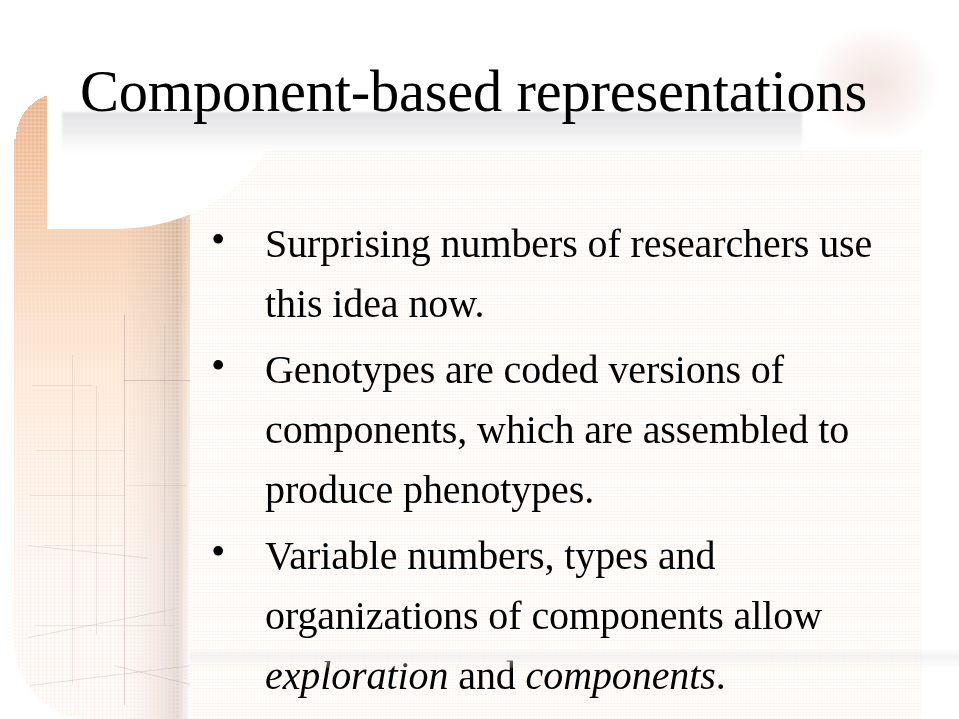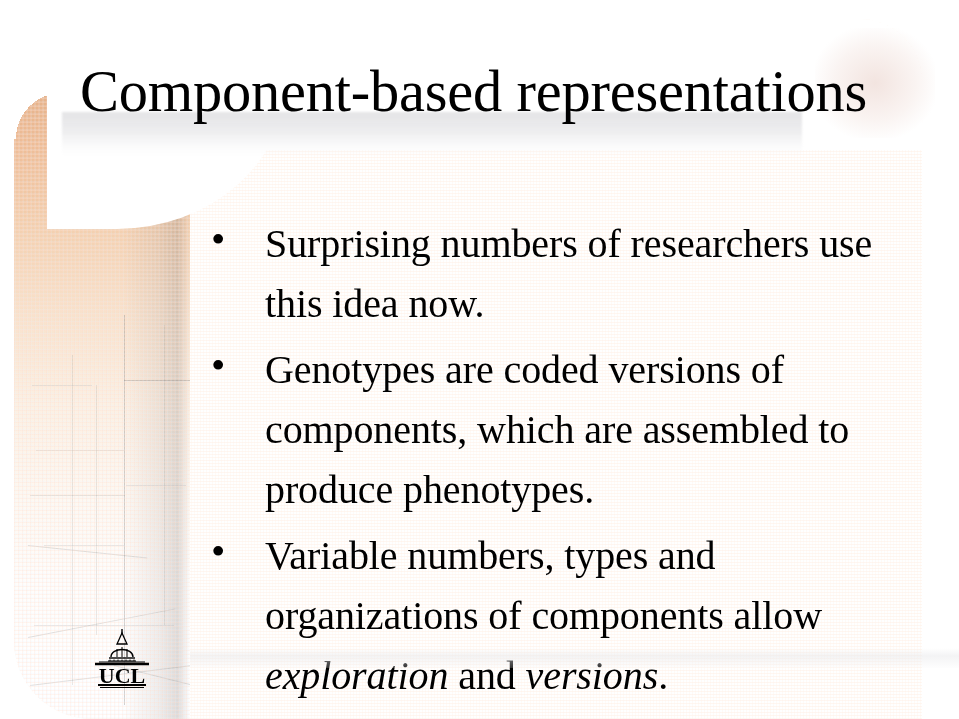--- a/index.html
+++ b/index.html
@@ -303,48 +303,22 @@
       <span class="bullet-text">Surprising numbers of researchers use this idea now.</span>
     </div>
 
     <div class="bullet-row">
       <span class="bullet-mark">•</span>
       <span class="bullet-text">Genotypes are coded versions of components, which are assembled to produce phenotypes.</span>
     </div>
 
     <div class="bullet-row">
       <span class="bullet-mark">•</span>
-      <span class="bullet-text"><span>Variable numbers, types and organizations of components allow </span><i>exploration</i><span> and </span><i>versions</i><span>.</span></span>
+      <span class="bullet-text"><span>Variable numbers, types and organizations of components allow </span><i>exploration</i><span> and </span><i>components</i><span>.</span></span>
     </div>
 
   </div>
 
   <div class="bottom-band"></div>
 
-  <div class="ucl-logo">
-    <svg width="72" height="62" viewBox="0 0 72 62">
-
-      <path d="M36 1 L36 6" stroke="#000" stroke-width="1.4" fill="none"></path>
-      <path d="M36 5 L31 16 L41 16 Z" stroke="#000" stroke-width="1.3" fill="none"></path>
-
-      <path d="M25 29 C25 19, 47 19, 47 29" stroke="#000" stroke-width="1.4" fill="none"></path>
-
-      <path d="M31 21 L31 29" stroke="#000" stroke-width="1" fill="none"></path>
-      <path d="M36 19 L36 29" stroke="#000" stroke-width="1" fill="none"></path>
-      <path d="M41 21 L41 29" stroke="#000" stroke-width="1" fill="none"></path>
-
-      <path d="M23 30 L49 30" stroke="#000" stroke-width="1.4" fill="none"></path>
-      <path d="M22 33 L50 33" stroke="#000" stroke-width="1.1" fill="none"></path>
-
-      <path d="M24 31.5 L24 33 M28 31.5 L28 33 M32 31.5 L32 33 M36 31.5 L36 33 M40 31.5 L40 33 M44 31.5 L44 33 M48 31.5 L48 33" stroke="#000" stroke-width="0.9" fill="none"></path>
-
-      <path d="M9 36 L63 36" stroke="#000" stroke-width="2.4" fill="none"></path>
-      <path d="M13 34 L59 34" stroke="#000" stroke-width="1" fill="none"></path>
-
-      <text x="36" y="55" text-anchor="middle" font-family="Liberation Serif, DejaVu Serif, serif" font-size="22" font-weight="bold" fill="#000">UCL</text>
-
-      <path d="M12 57 L60 57" stroke="#000" stroke-width="2.2" fill="none"></path>
-      <path d="M14 59.5 L58 59.5" stroke="#000" stroke-width="1" fill="none"></path>
-    </svg>
-  </div>
 
 
 </div>
 
 </body></html>

